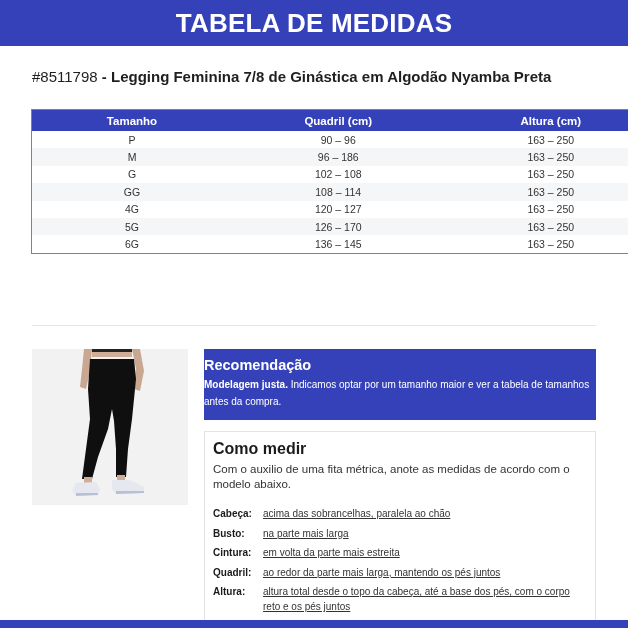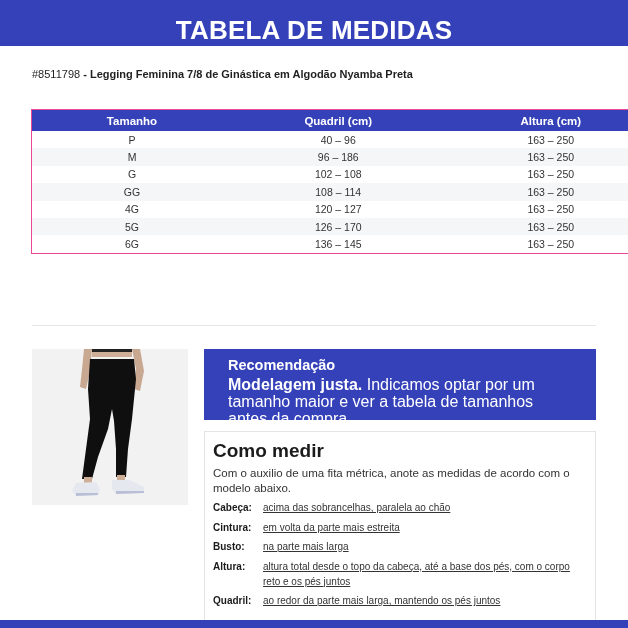--- a/index.html
+++ b/index.html
@@ -1,35 +1,35 @@
 <!DOCTYPE html>
 <html><head>
 <meta charset="utf-8">
 <style>
   html, body { margin:0; padding:0; }
   body { width:628px; height:628px; background:#ffffff; position:relative; overflow:hidden; font-family:"Liberation Sans", "DejaVu Sans", sans-serif; color:#222; }
-  .banner { position:absolute; left:0; top:0; width:628px; height:46px; background:#3541b9; display:flex; align-items:flex-end; justify-content:center; }
+  .banner { position:absolute; left:0; top:0; width:628px; height:46px; background:#3541b9; display:flex; align-items:center; justify-content:center; }
   .banner h1 { margin:0; color:#fff; font-size:26px; font-weight:bold; letter-spacing:0.2px; }
-  .product { position:absolute; left:32px; top:68px; font-size:11px; color:#1f1f1f; white-space:nowrap; }
+  .product { position:absolute; left:32px; top:68px; font-size:15px; color:#1f1f1f; white-space:nowrap; }
   .product .sku { font-weight:normal; }
   .product .name { font-weight:bold; }
   .table-wrap { position:absolute; left:31px; top:109px; width:627px; border:1px solid #ec4899; box-sizing:border-box; }
   table { width:100%; border-collapse:collapse; font-size:10.5px; }
   thead th { background:#3541b9; color:#fff; font-weight:bold; font-size:11.5px; height:21px; padding:0; }
   tbody td { text-align:center; height:17.4px; padding:0; color:#333; }
   tbody tr:nth-child(even) td { background:#f5f6f8; }
   .col1 { width:32%; } .col2 { width:34%; } .col3 { width:34%; }
   .divider { position:absolute; left:32px; top:325px; width:564px; height:1px; background:#e6e6e8; }
   .photo { position:absolute; left:32px; top:349px; width:156px; height:156px; background:#f2f2f2; overflow:hidden; }
-  .reco { position:absolute; left:204px; top:349px; width:392px; height:71px; background:#3541b9; color:#fff; box-sizing:border-box; padding:8px 24px; }
+  .reco { position:absolute; left:204px; top:349px; width:392px; height:71px; background:#3541b9; color:#fff; box-sizing:border-box; padding:8px 0; }
   .reco h2 { margin:0 0 3px 0; font-size:14.5px; font-weight:bold; }
-  .reco p { margin:0; font-size:16px; line-height:17px; }
+  .reco p { margin:0; font-size:10px; line-height:17px; }
   .howto { position:absolute; left:204px; top:431px; width:392px; height:197px; border:1px solid #e4e4e6; border-bottom:none; box-sizing:border-box; padding:8px 8px; }
-  .howto h2 { margin:0 0 4px 0; font-size:19px; font-weight:bold; color:#1b1b1b; }
-  .howto p.intro { margin:0 0 4px 0; font-size:11.5px; line-height:15px; color:#333; }
+  .howto h2 { margin:0 0 4px 0; font-size:16px; font-weight:bold; color:#1b1b1b; }
+  .howto p.intro { margin:0 0 14px 0; font-size:11.5px; line-height:15px; color:#333; }
   .mrow { display:flex; font-size:10px; line-height:15px; margin-bottom:4.5px; color:#333; }
   .mrow .lbl { width:50px; flex:none; font-weight:bold; color:#1b1b1b; }
   .mrow .txt { flex:1;text-decoration:underline; }
   .footer-bar { position:absolute; left:0; top:620px; width:628px; height:8px; background:#3541b9; }
 </style>
 </head>
 <body>
 
 <div class="banner">
   <h1>TABELA DE MEDIDAS</h1>
@@ -44,21 +44,21 @@
     <thead>
       <tr>
         <th class="col1">Tamanho</th>
         <th class="col2">Quadril (cm)</th>
         <th class="col3">Altura (cm)</th>
       </tr>
     </thead>
     <tbody>
       <tr>
           <td>P</td>
-          <td>40 – 96</td>
+          <td>90 – 96</td>
           <td>163 – 250</td>
         </tr>
       <tr>
           <td>M</td>
           <td>96 – 186</td>
           <td>163 – 250</td>
         </tr>
       <tr>
           <td>G</td>
           <td>102 – 108</td>
@@ -118,30 +118,30 @@
 </div>
 
 <div class="howto">
   <h2>Como medir</h2>
   <p class="intro">Com o auxilio de uma fita métrica, anote as medidas de acordo com o modelo abaixo.</p>
   <div class="mrow">
       <span class="lbl">Cabeça:</span>
       <span class="txt">acima das sobrancelhas, paralela ao chão</span>
     </div>
   <div class="mrow">
+      <span class="lbl">Busto:</span>
+      <span class="txt">na parte mais larga</span>
+    </div>
+  <div class="mrow">
       <span class="lbl">Cintura:</span>
       <span class="txt">em volta da parte mais estreita</span>
     </div>
   <div class="mrow">
-      <span class="lbl">Busto:</span>
-      <span class="txt">na parte mais larga</span>
+      <span class="lbl">Quadril:</span>
+      <span class="txt">ao redor da parte mais larga, mantendo os pés juntos</span>
     </div>
   <div class="mrow">
       <span class="lbl">Altura:</span>
       <span class="txt">altura total desde o topo da cabeça, até a base dos pés, com o corpo reto e os pés juntos</span>
-    </div>
-  <div class="mrow">
-      <span class="lbl">Quadril:</span>
-      <span class="txt">ao redor da parte mais larga, mantendo os pés juntos</span>
     </div>
 </div>
 
 <div class="footer-bar"></div>
 
 </body></html>

